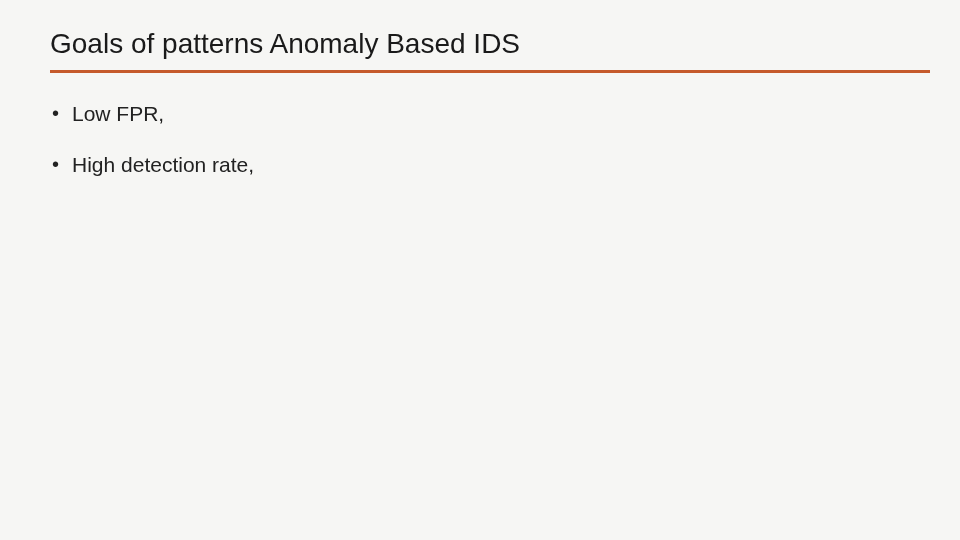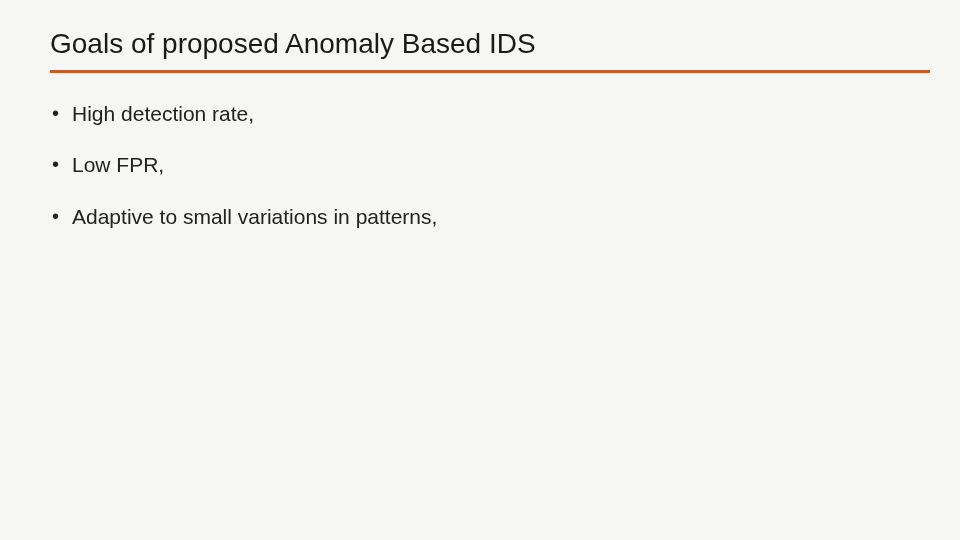--- a/index.html
+++ b/index.html
@@ -66,23 +66,22 @@
     top: 0;
     font-size: 20px;
     color: #222;
   }
 </style>
 </head>
 <body>
 
 <div class="slide">
   <div class="title-block">
-    <h1 class="title">Goals of proposed Anomaly Based IDS</h1>
+    <h1 class="title">Goals of patterns Anomaly Based IDS</h1>
     <hr class="title-rule">
   </div>
   <div class="content">
     <ul class="bullets">
+      <li>Low FPR,</li>
       <li>High detection rate,</li>
-      <li>Low FPR,</li>
-      <li>Adaptive to small variations in patterns,</li>
     </ul>
   </div>
 </div>
 
 </body></html>

